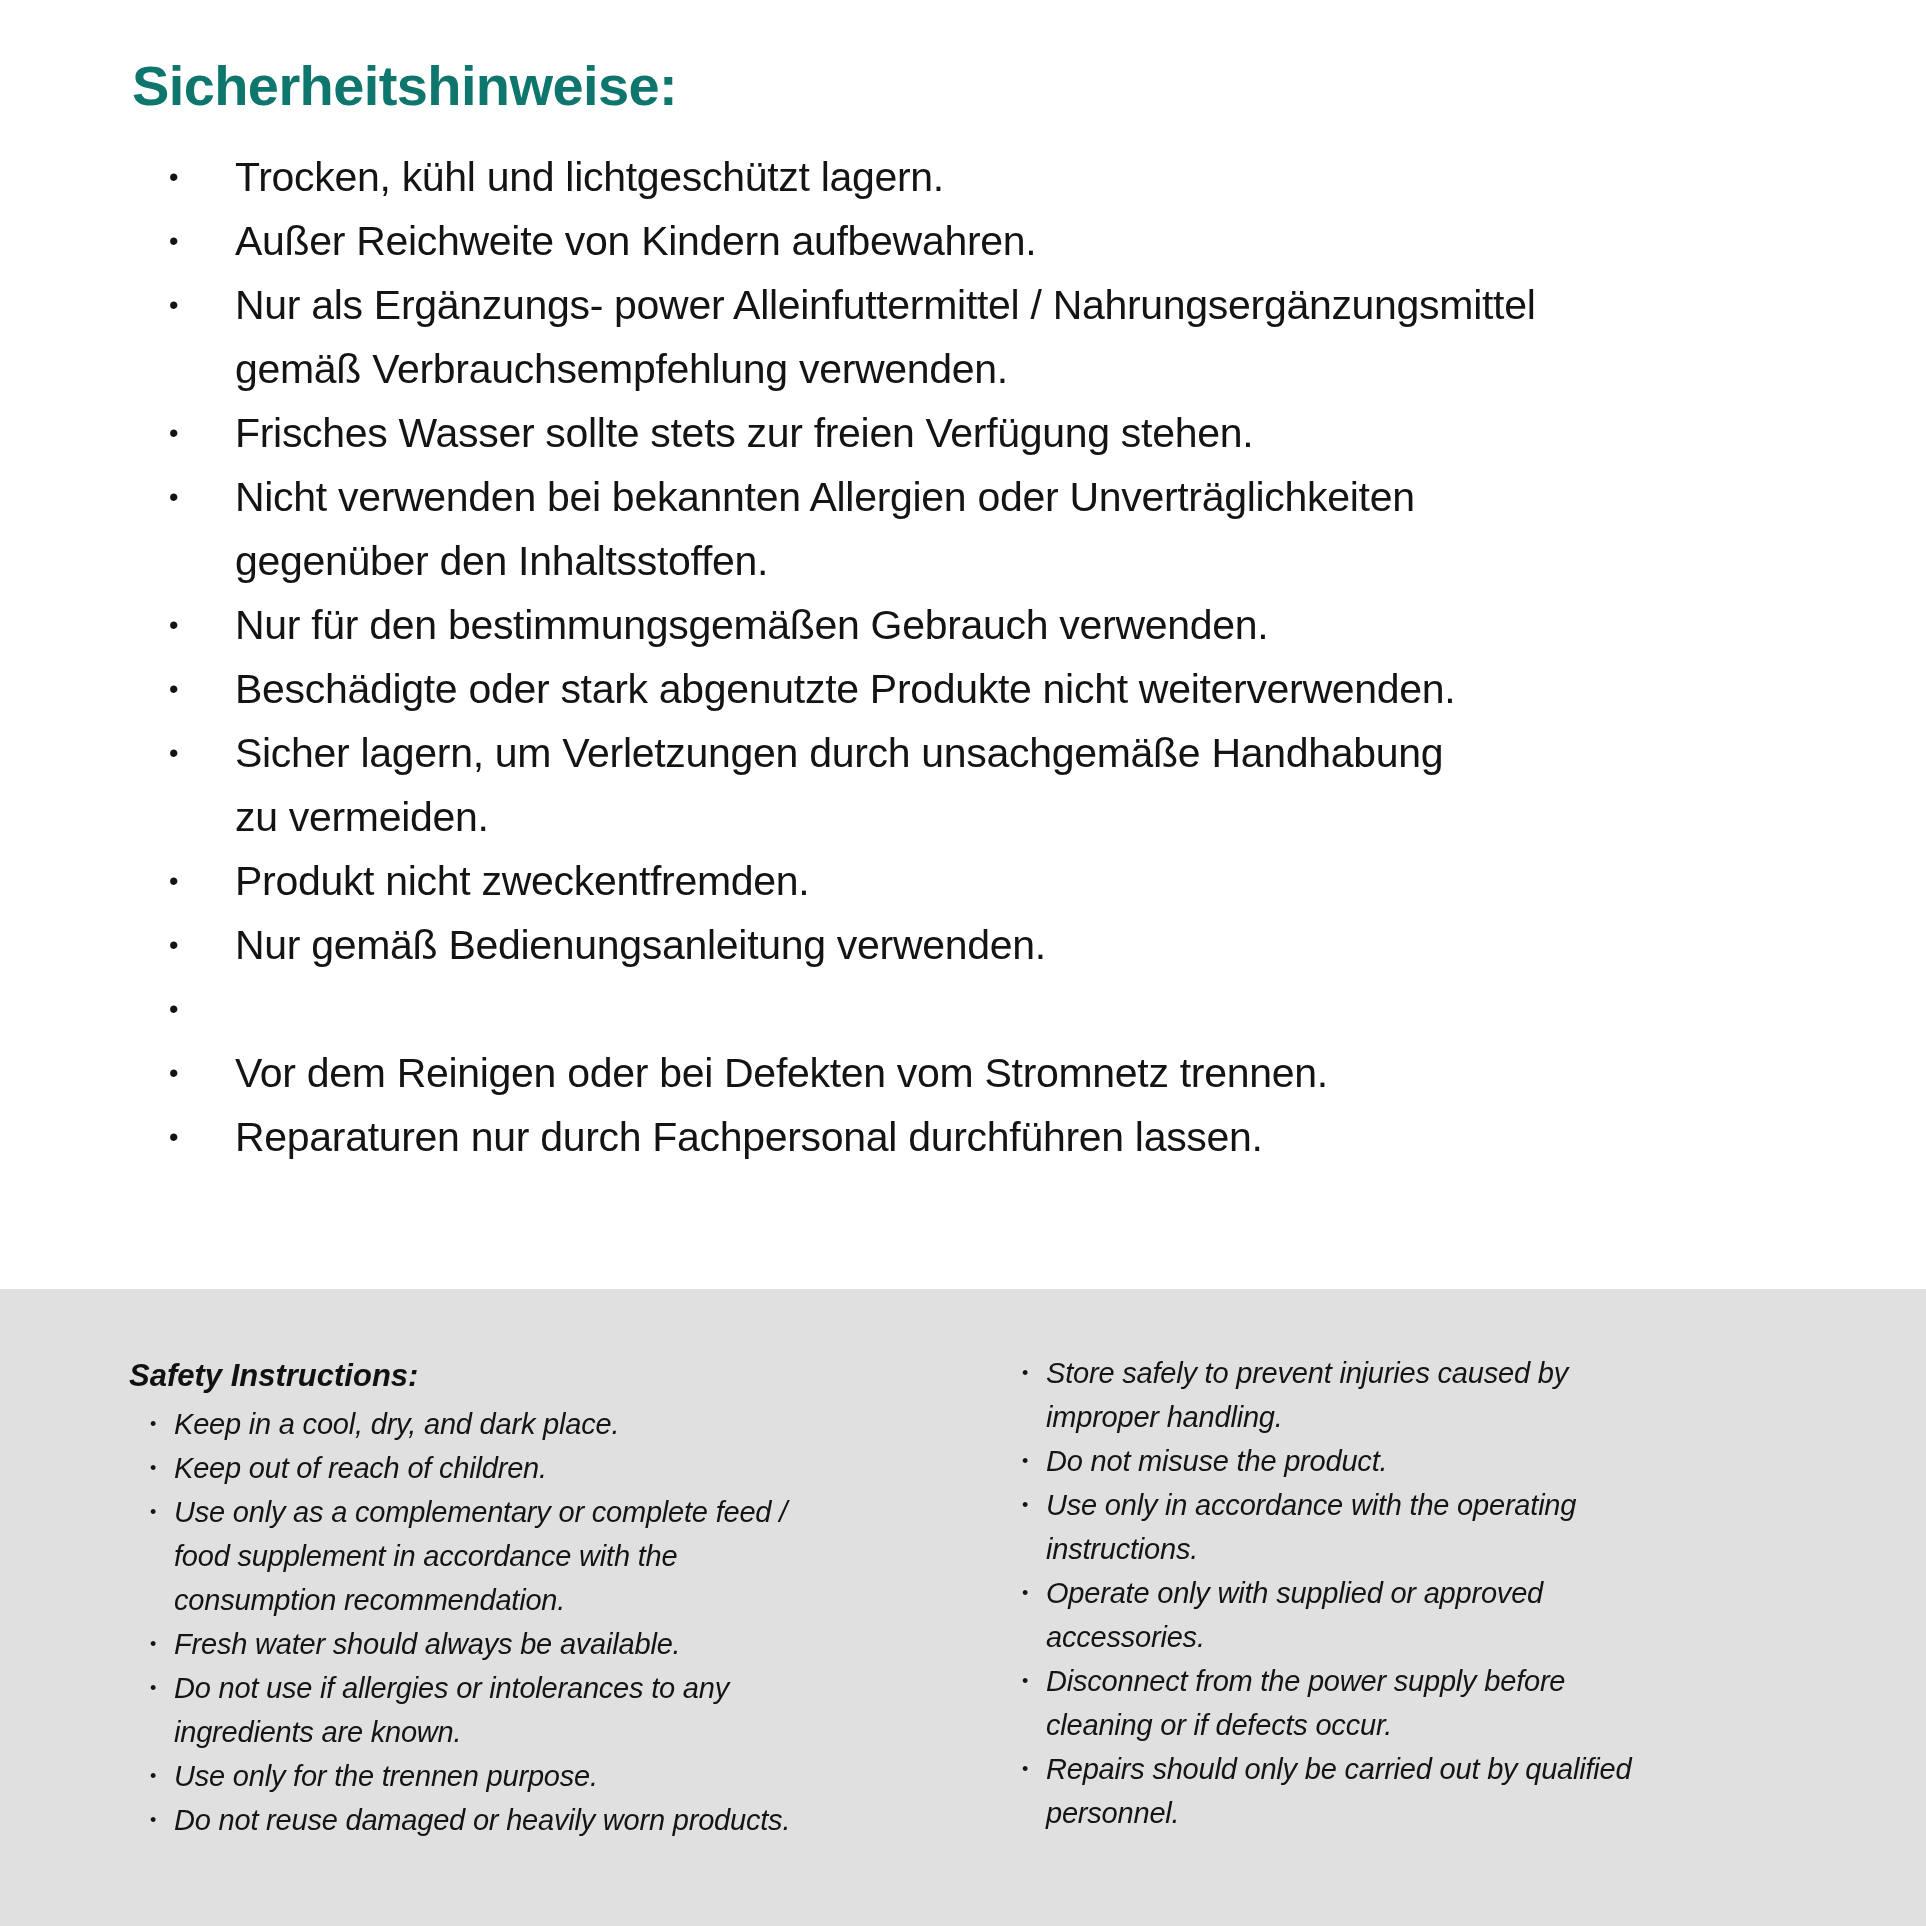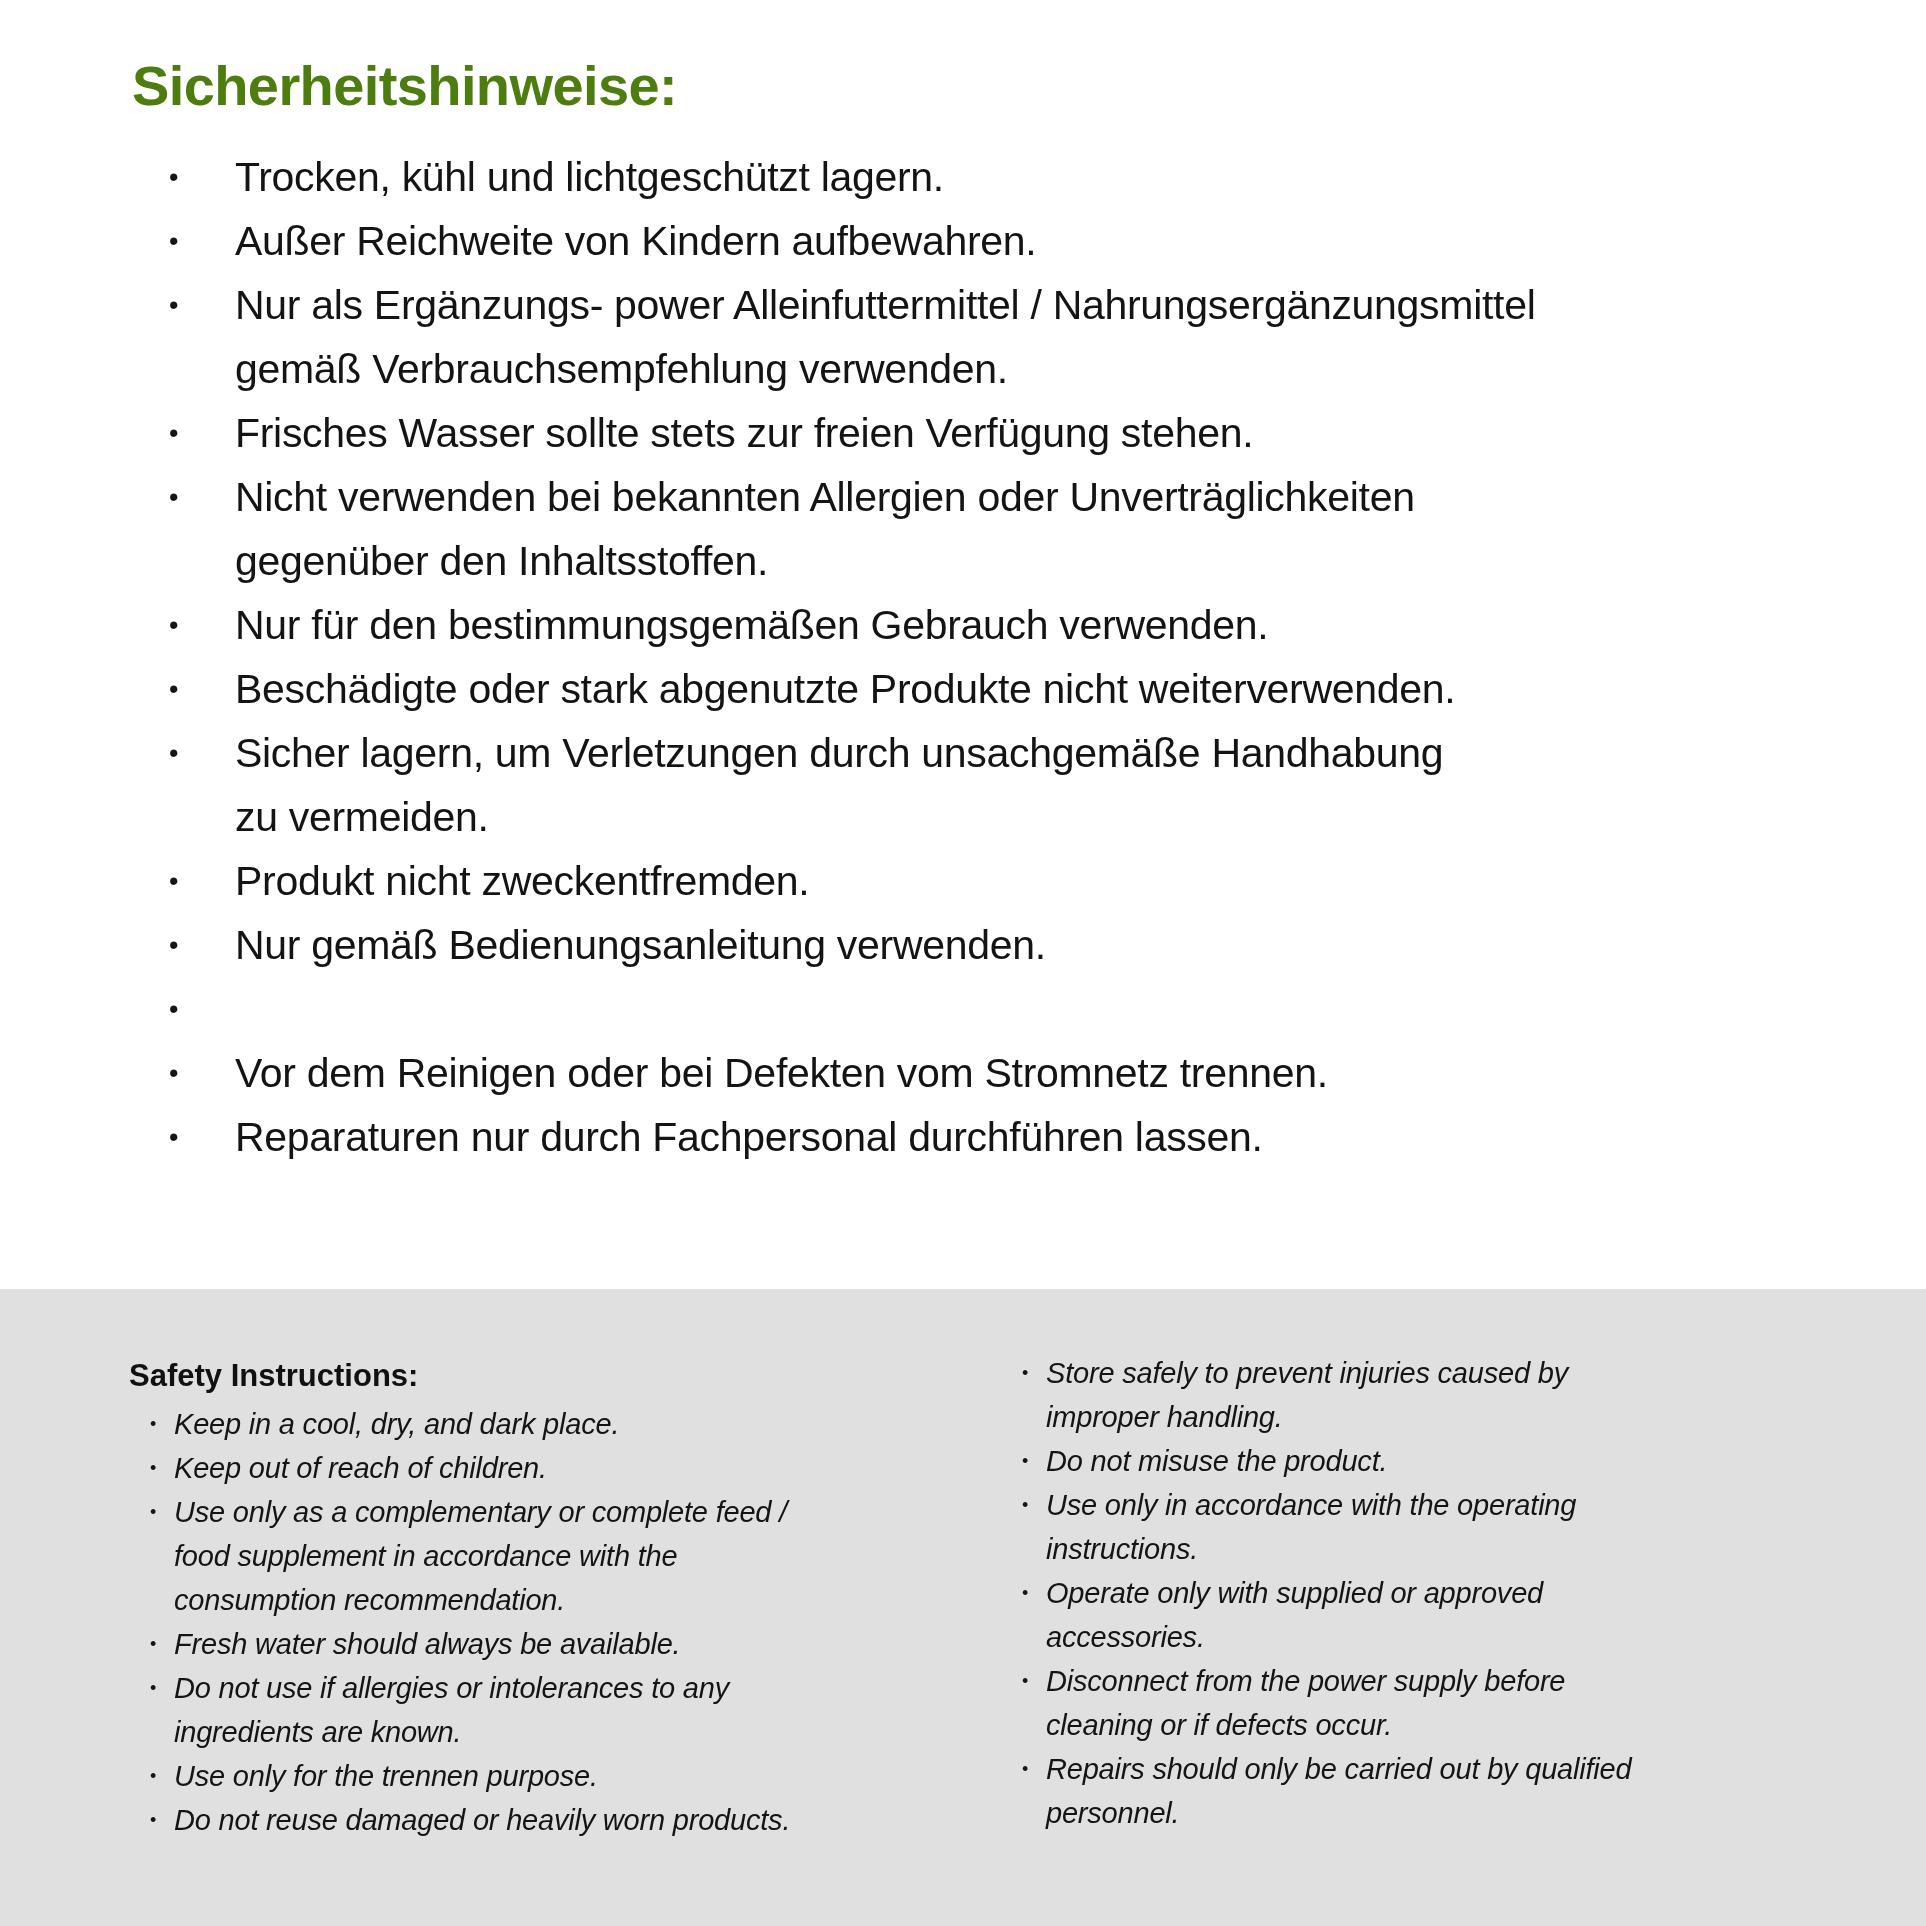--- a/index.html
+++ b/index.html
@@ -19,21 +19,21 @@
 
   
   .de-heading {
     position: absolute;
     left: 132px;
     top: 54px;
     font-size: 56px;
     line-height: 64px;
     font-weight: 700;
     letter-spacing: -0.6px;
-    color: #4d7c0f;
+    color: #0f766e;
   }
   .de-list {
     position: absolute;
     left: 169px;
     top: 145px;
     width: 1682px;
   }
   .de-list .li {
     display: flex;
     align-items: flex-start;
@@ -61,20 +61,21 @@
     background: #e0e0e0;
   }
   .en-heading {
     position: absolute;
     left: 129px;
     top: 66px;
     font-size: 31px;
     line-height: 42px;
     font-weight: 700;
     color: #111111;
+    font-style: italic;
   }
   .en-list {
     position: absolute;
   }
   .en-list.left {
     left: 150px;
     top: 113px;
     width: 854px;
   }
   .en-list.right {

